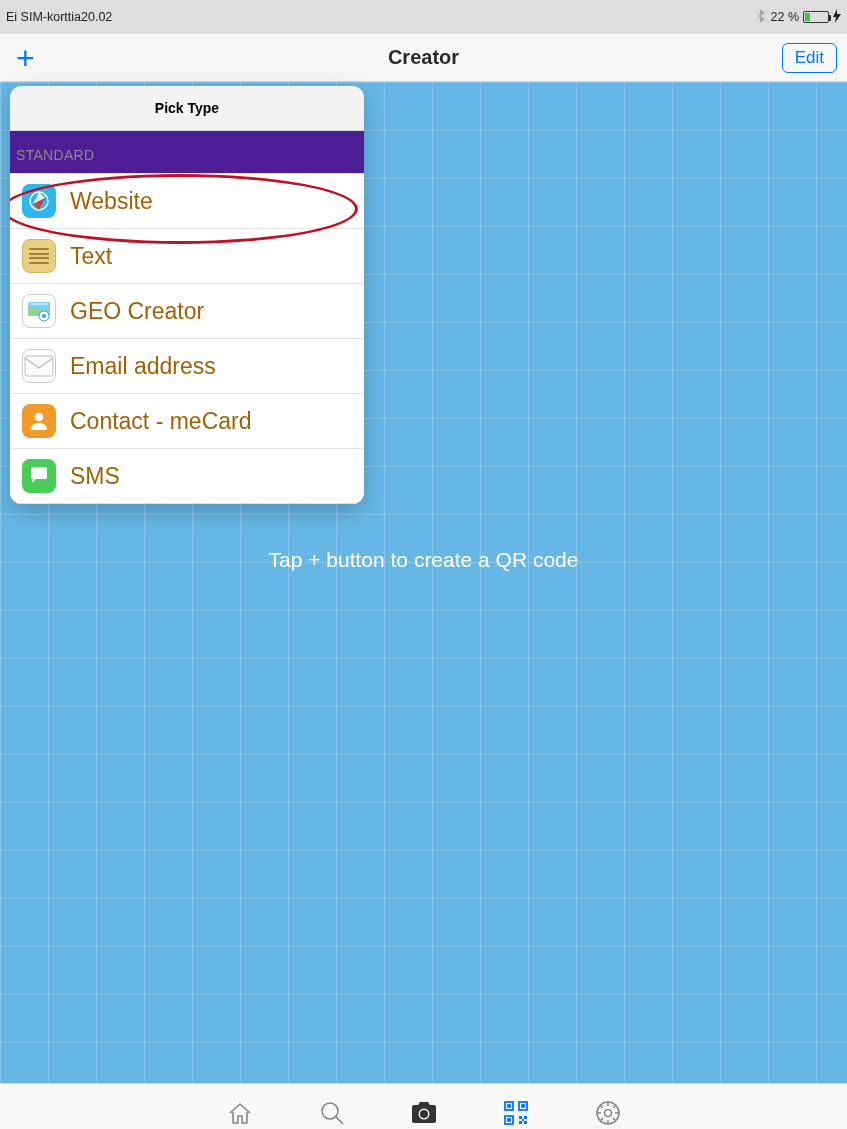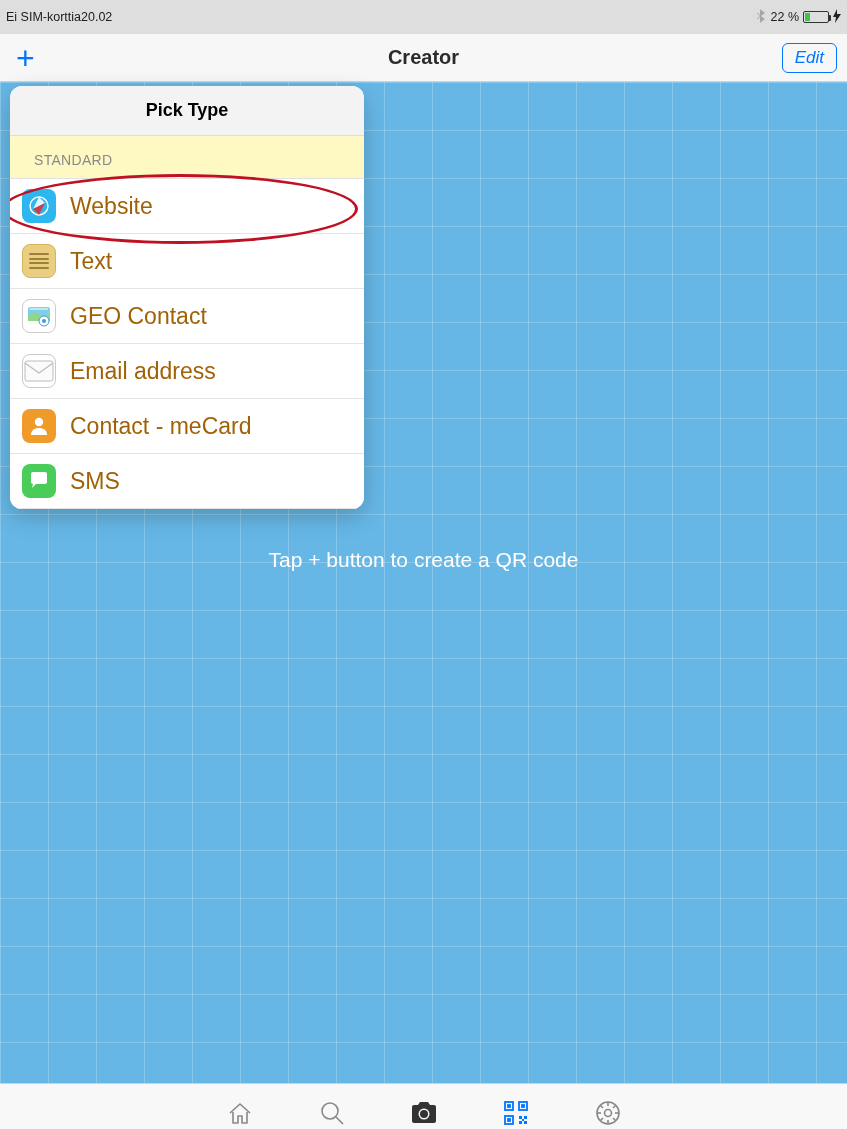--- a/index.html
+++ b/index.html
@@ -12,37 +12,37 @@
   .status-right { flex:0 0 auto; display:flex; align-items:center; gap:4px;justify-content:space-between; }
   .bt-icon { opacity:.45; }
   .battery { width: 26px; height:12px; border:1px solid #333; border-radius:2px; position:relative; display:inline-block; }
   .battery::after { content:""; position:absolute; right:-3px; top:3px; width:2px; height:6px; background:#333; border-radius:0 1px 1px 0;}
   .battery-fill { position:absolute; left:1px; top:1px; bottom:1px; width:22%; background:#41c24a; }
 
   
   .nav-bar { height: 48px; background:#f7f7f7; border-bottom:1px solid #d1d1d1; display:flex; align-items:center; padding:0 10px; position:relative; }
   .nav-title { position:absolute; left:0; right:0; text-align:center; font-size:20px; font-weight:600; color:#2b2b2b; pointer-events:none;}
   .plus { color:#0076ff; font-size:32px; line-height:30px; font-weight:300; padding:0 6px;}
-  .edit-btn { margin-left:auto; border:1px solid #0076ff; border-radius:6px; padding:4px 12px; color:#0076ff; font-size:17px;font-style:italic;}
+  .edit-btn { margin-left:auto; border:1px solid #0076ff; border-radius:6px; padding:4px 12px; color:#0076ff; font-size:17px;}
 
   
   .content { position:relative; width:100%; height: calc(1129px - 22px - 48px - 58px); 
     background-color:#66b7e6;
     background-image:
       linear-gradient(rgba(255,255,255,.22) 1px, transparent 1px),
       linear-gradient(90deg, rgba(255,255,255,.22) 1px, transparent 1px);
     background-size: 48px 48px;
   }
   .placeholder-text { position:absolute; left:0; right:0; top:466px; text-align:center; color:#fff; font-size:21px; }
 
   
   .popover-arrow { position:absolute; left:18px; top:-8px; width:0; height:0; border-left:12px solid transparent; border-right:12px solid transparent; border-bottom:12px solid #f3f3f3;}
   .popover { position:absolute; left:10px; top:4px; width:354px; background:#fff; border-radius:12px; box-shadow:0 8px 24px rgba(0,0,0,.2); overflow:hidden;}
-  .popover-header { background:#f3f3f3; text-align:center; font-weight:600; font-size:18px; padding:14px 0; border-bottom:1px solid #ddd; position:relative;}
-  .section-label { padding:16px 24px 10px; color:#8a8a8a; font-size:14px; background:#fef9c3; border-bottom:1px solid #e2e2e2; letter-spacing:.3px;}
+  .popover-header { background:#f3f3f3; text-align:center; font-weight:600; font-size:14px; padding:14px 0; border-bottom:1px solid #ddd; position:relative;}
+  .section-label { padding:16px 6px 10px; color:#8a8a8a; font-size:14px; background:#4c1d95; border-bottom:1px solid #e2e2e2; letter-spacing:.3px;}
   .item { display:flex; align-items:center; gap:14px; padding:10px 12px; border-bottom:1px solid #e4e4e4; background:#fff;}
   .item:last-child { border-bottom:none;}
   .item-label { font-size:23px; color:#a16207; font-weight:500;}
   .icon { width:34px; height:34px; border-radius:8px; display:flex; align-items:center; justify-content:center; flex-shrink:0;}
 
   .icon-website { background:#2eb7ef;}
   .icon-phone { background:#46cf53;}
   .icon-text { background:#eacf83; border:1px solid #d4b55c;}
   .text-lines { width:20px; height:16px; display:flex; flex-direction:column; justify-content:space-between;}
   .text-lines span { height:2px; background:#a08038; border-radius:1px;}
@@ -125,21 +125,21 @@
     <div class="item">
       <div class="icon icon-geo">
         <svg width="26" height="26" viewBox="0 0 26 26">
             <rect x="2" y="4" width="22" height="14" rx="2" fill="#7ecfec"></rect>
             <path d="M2 12 L10 9 L16 14 L24 10 L24 18 L2 18 Z" fill="#8fd68a"></path>
             <path d="M4 6 L22 6" stroke="#fff" stroke-width="1"></path>
             <circle cx="18" cy="18" r="5" fill="#fff" stroke="#3a9fd8" stroke-width="1"></circle>
             <circle cx="18" cy="18" r="2" fill="#3a9fd8"></circle>
           </svg>
       </div>
-      <div class="item-label">GEO Contact</div>
+      <div class="item-label">GEO Creator</div>
     </div>
 
     <div class="item">
       <div class="icon icon-email">
         <svg width="30" height="22" viewBox="0 0 30 22">
             <rect x="1" y="1" width="28" height="20" rx="2" fill="#fbfbfb" stroke="#bcbcbc"></rect>
             <path d="M1 3 L15 13 L29 3" fill="none" stroke="#bcbcbc" stroke-width="1.2"></path>
           </svg>
       </div>
       <div class="item-label">Email address</div>

